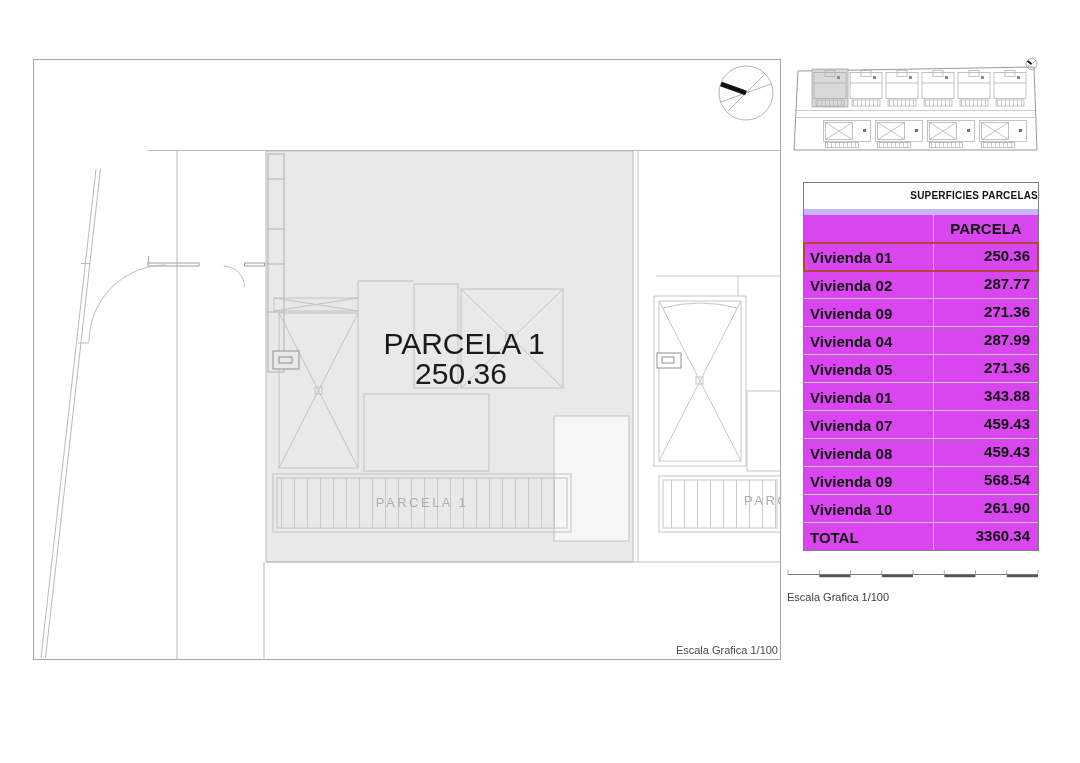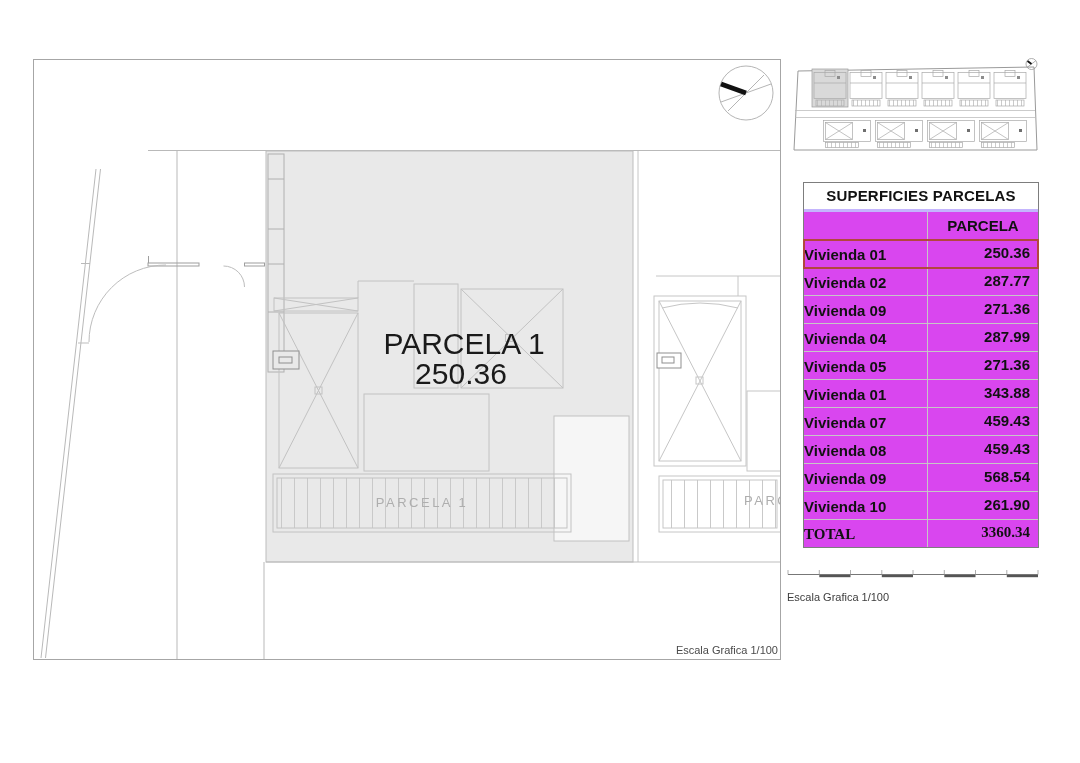--- a/index.html
+++ b/index.html
@@ -11,25 +11,25 @@
     border:1px solid #a6a6a6;background:#fff;overflow:hidden;}
   .main-drawing svg{display:block;}
 
   svg text{font-family:"Liberation Sans",sans-serif;}
 
   
   .site-overview{position:absolute;left:788px;top:55px;width:257px;height:100px;}
 
   .ptable{position:absolute;left:803px;top:182px;width:234px;background:#fff;
     border:1px solid #7d7d7d;font-size:15px;font-weight:bold;color:#111;}
-  .ptable .title{height:26px;line-height:26px;text-align:center;border-bottom:3px solid #c4b5fd;
-    font-size:15px;letter-spacing:0.2px;}
+  .ptable .title{height:26px;line-height:26px;text-align:right;border-bottom:6px solid #c4b5fd;
+    font-size:10px;letter-spacing:0.2px;}
   .trow{display:flex;height:27px;border-bottom:1px solid #c6c6c6;background:#d946ef;}
-  .trow:last-child{border-bottom:none;font-family:Liberation Serif, serif;}
-  .trow .c1{width:123px;border-right:1px solid #c6c6c6;line-height:29px;
+  .trow:last-child{border-bottom:none;}
+  .trow .c1{width:123px;border-right:1px solid #c6c6c6;padding-left:6px;line-height:29px;
     white-space:nowrap;overflow:hidden;}
   .trow .c2{flex:1;text-align:right;padding-right:8px;line-height:25px;}
   .hrow .c2{text-align:center;padding-right:0;line-height:28px;}
   .highlight{outline:2px solid #b2473e;outline-offset:-1px;position:relative;z-index:2;}
 
   .scalebar{position:absolute;left:786px;top:566px;width:256px;height:16px;}
   .scale-label{position:absolute;left:787px;top:591px;font-size:11px;color:#3d3d3d;}
 </style>
 </head>
 <body>

